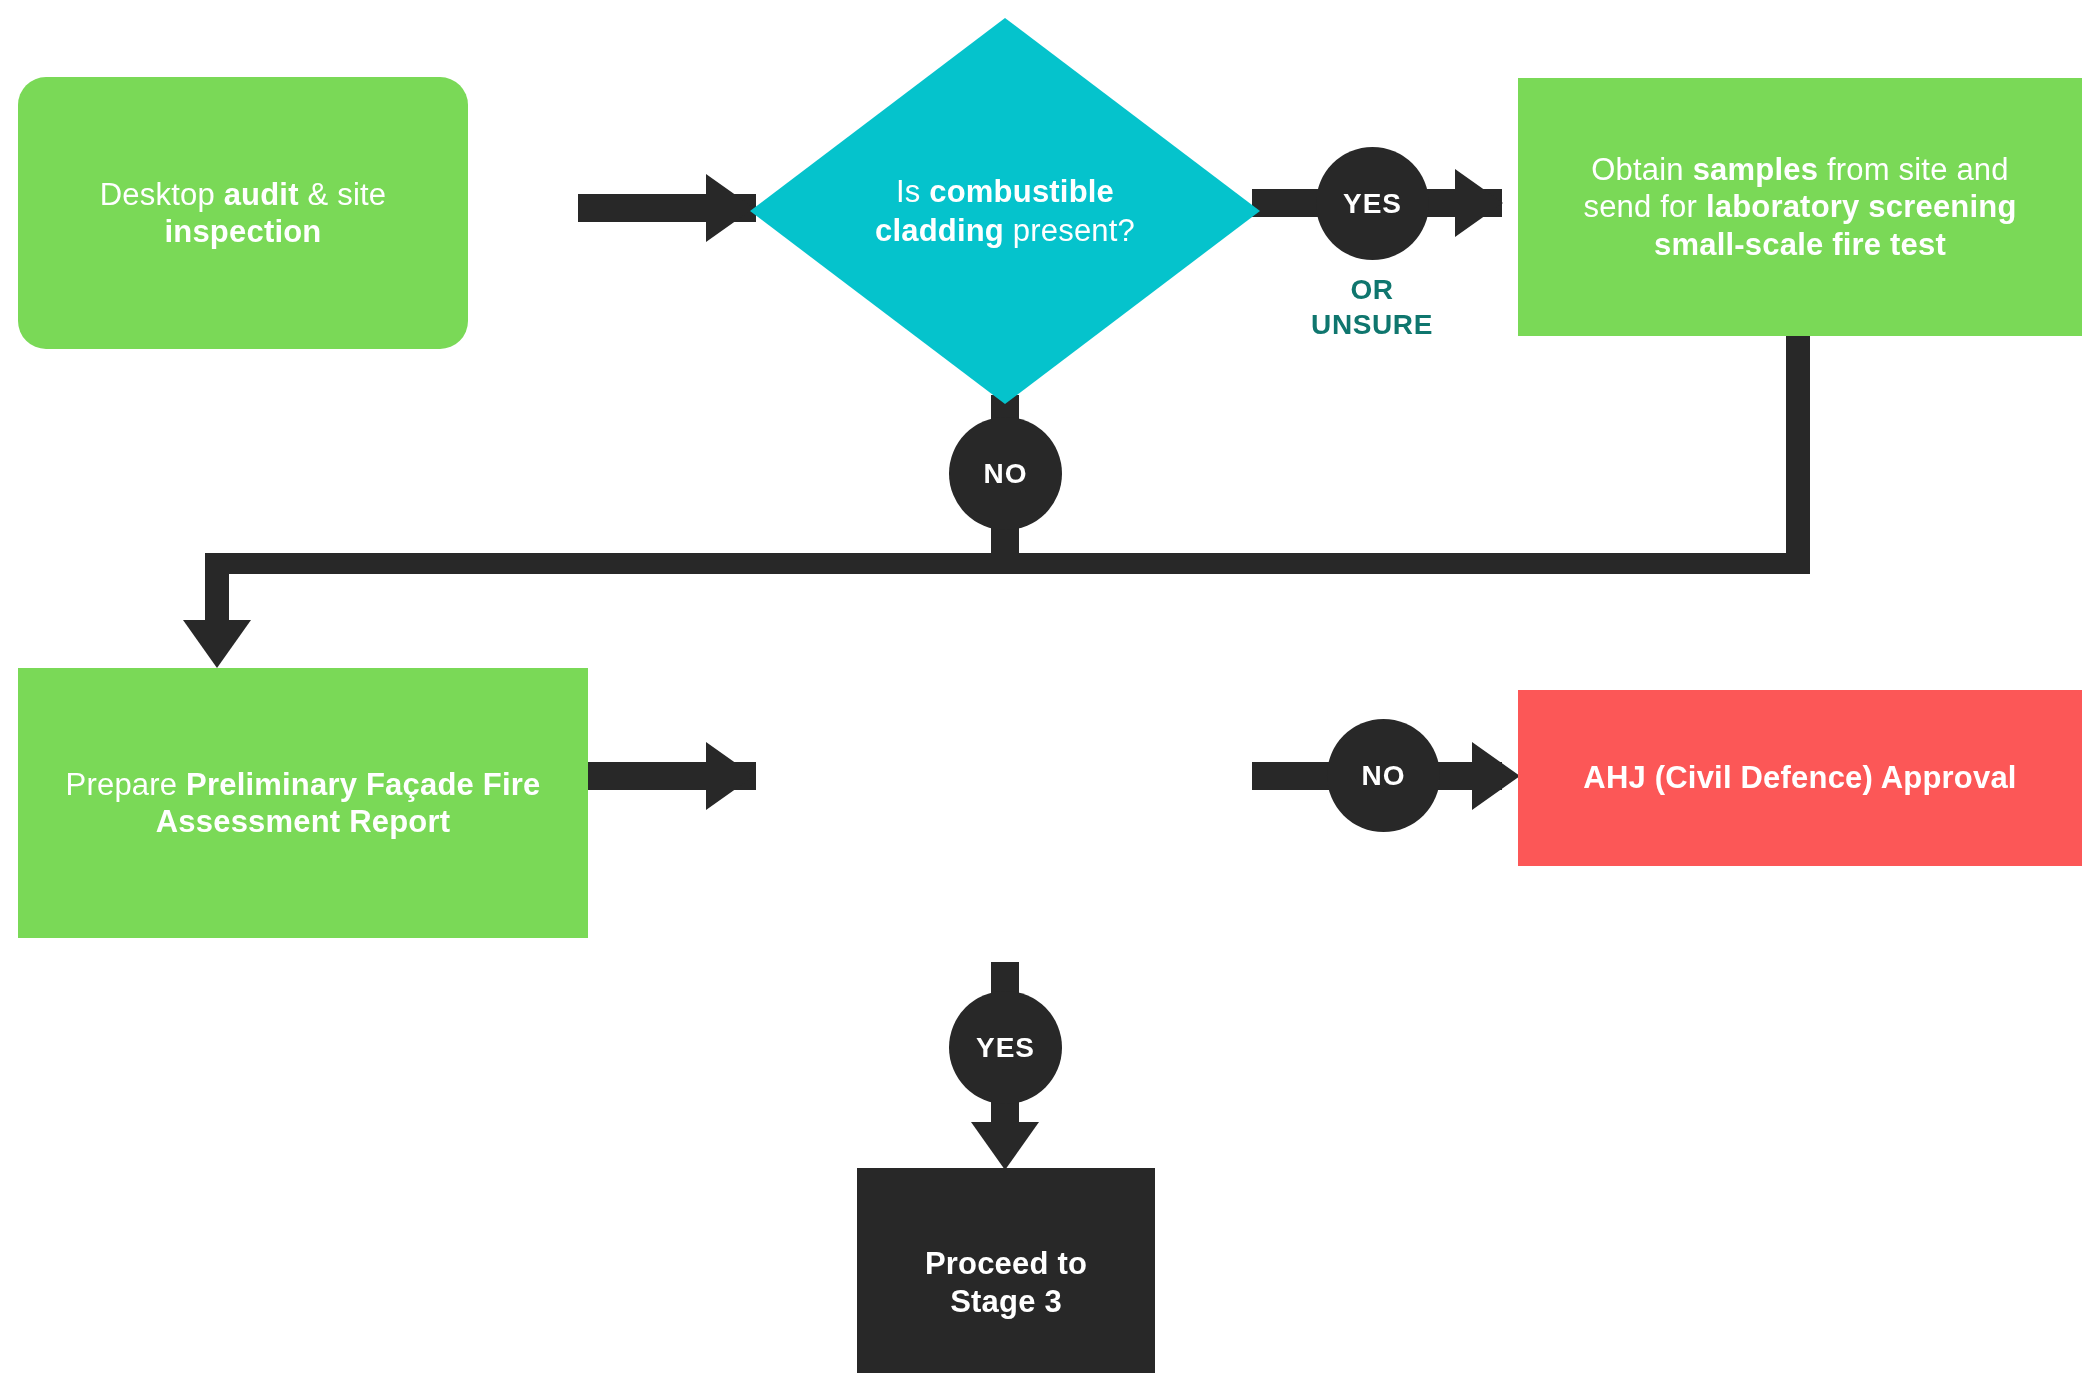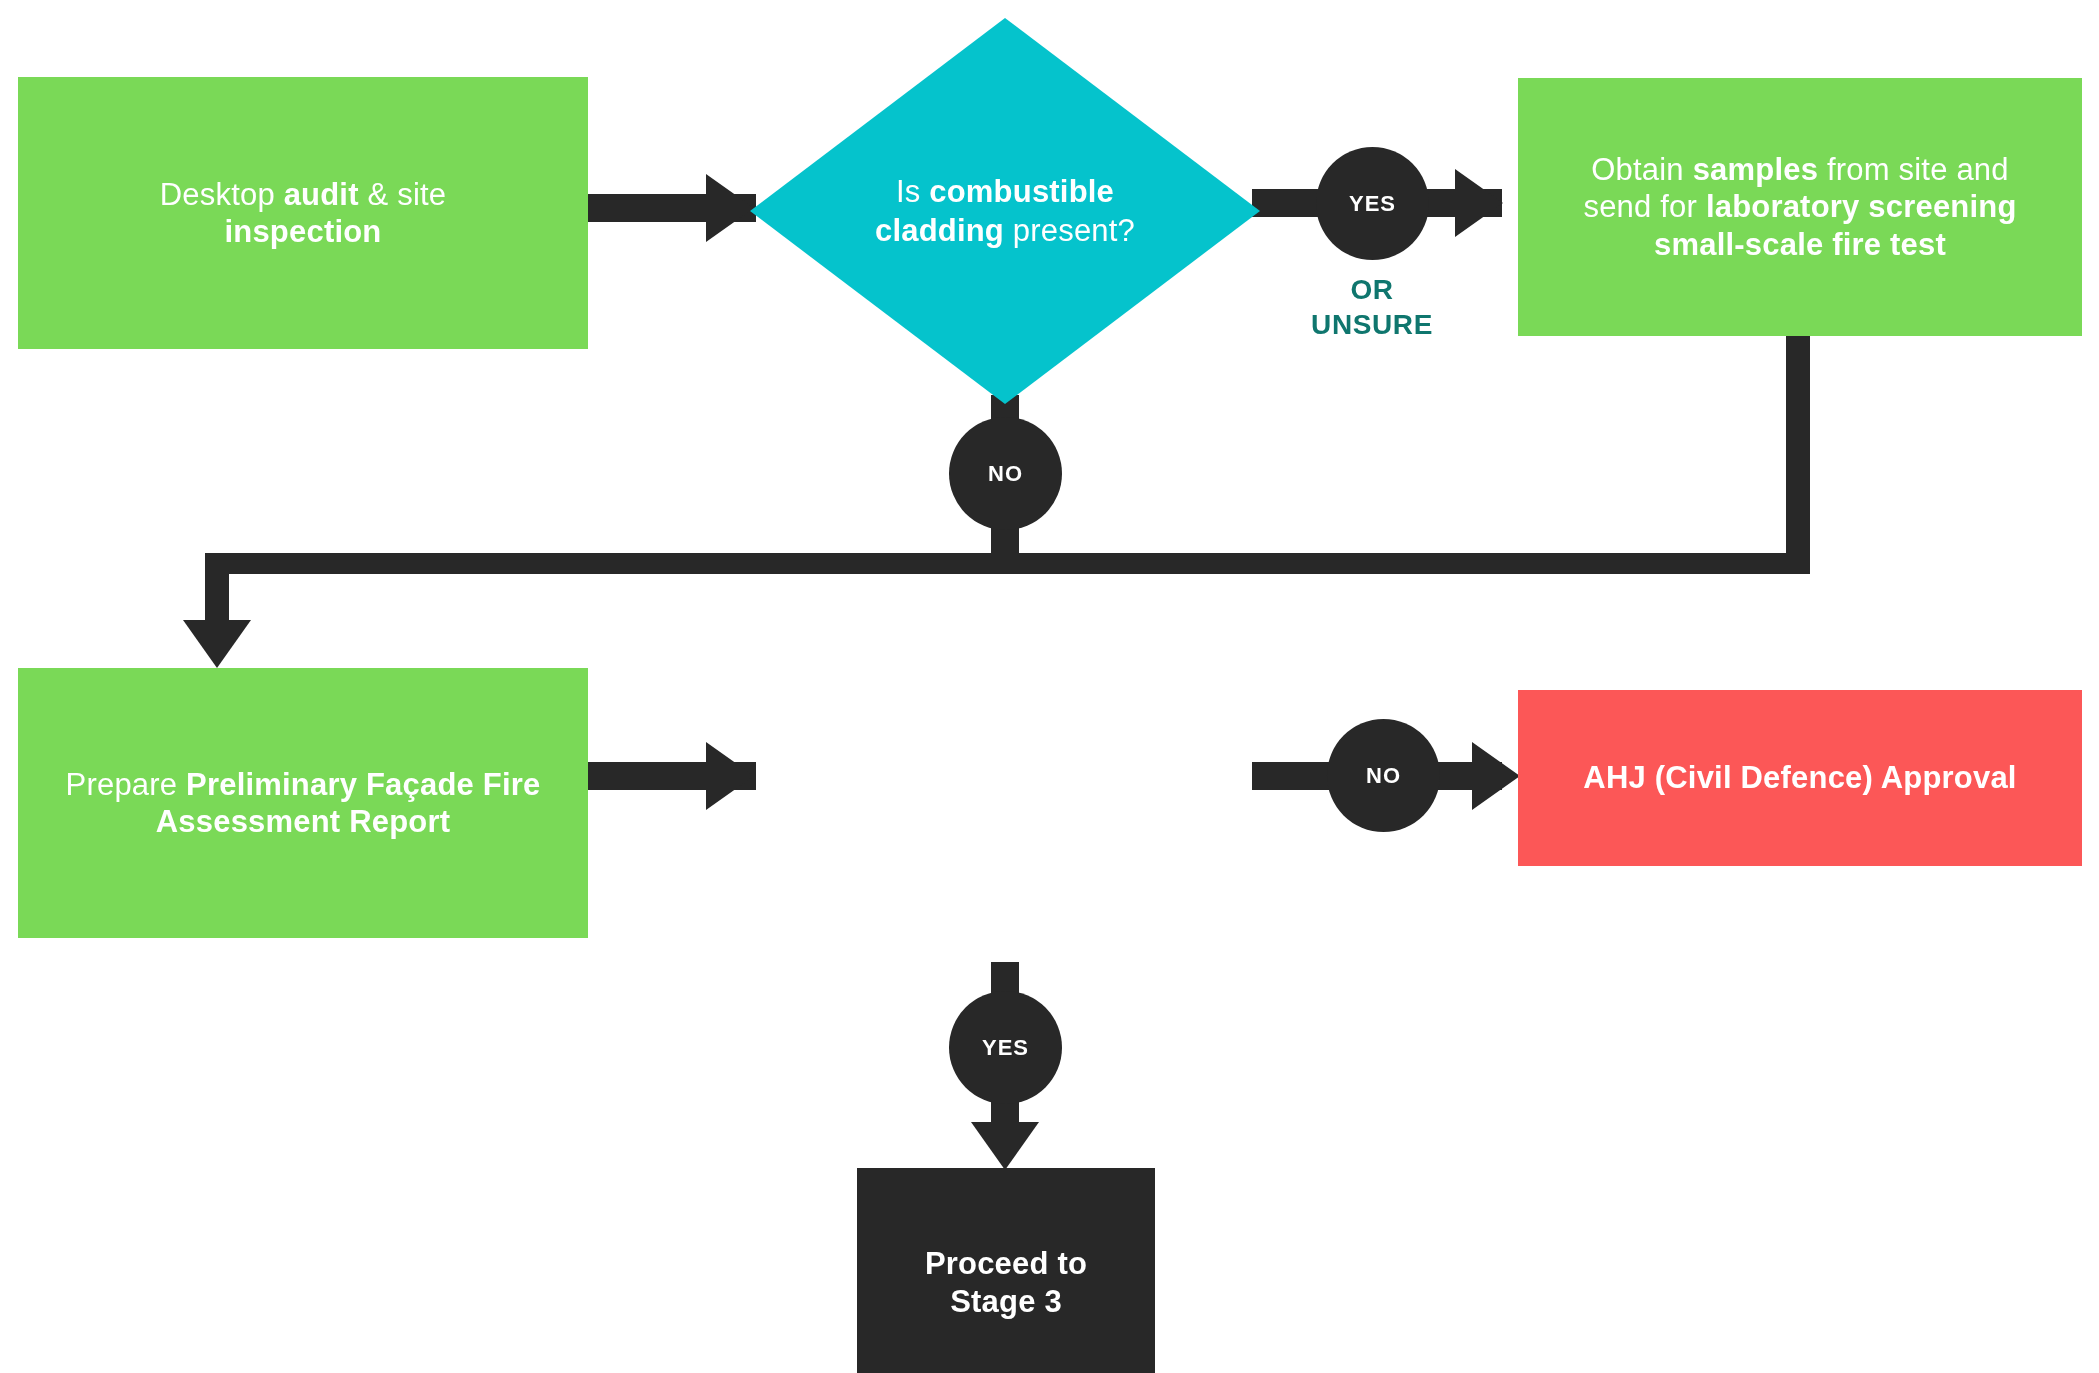--- a/index.html
+++ b/index.html
@@ -84,21 +84,21 @@
   }
   .badge {
     position: absolute;
     border-radius: 50%;
     background: #282828;
     color: #ffffff;
     display: flex;
     align-items: center;
     justify-content: center;
     font-weight: 700;
-    font-size: 22px;
+    font-size: 28px;
     letter-spacing: 1px;
   }
   .sub-label {
     position: absolute;
     color: #0f766e;
     font-weight: 700;
     font-size: 28px;
     letter-spacing: 0.6px;
     text-align: center;
     line-height: 1.25;
@@ -127,21 +127,21 @@
 
   <div class="edge" style="left:578px; top:762px; width:178px; height:28px;"></div>
   <div class="arrow-right" style="left:706px; top:742px;"></div>
 
   <div class="edge" style="left:1252px; top:762px; width:250px; height:28px;"></div>
   <div class="arrow-right" style="left:1472px; top:742px;"></div>
 
   <div class="edge" style="left:991px; top:962px; width:28px; height:180px;"></div>
   <div class="arrow-down" style="left:971px; top:1122px;"></div>
 
-  <div class="node green" style="left:18px; top:77px; width:570px; height:272px;">
+  <div class="node green" style="left:18px; top:77px; width:450px; height:272px;border-radius:28px;">
     <div class="box-text">
       <span>Desktop </span><b>audit</b><span> &amp; site</span><br>
       <b>inspection</b>
     </div>
   </div>
 
   <div class="diamond-wrap" style="left:750px; top:18px; width:510px; height:386px;">
     <div class="diamond-shape"></div>
     <div class="diamond-label">
       <span>Is </span><b>combustible</b><br>

